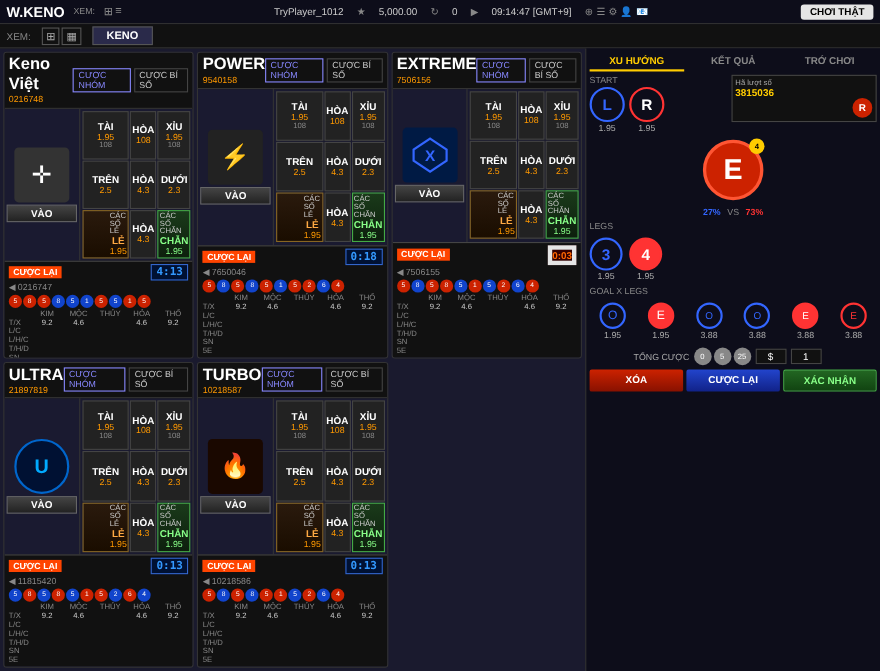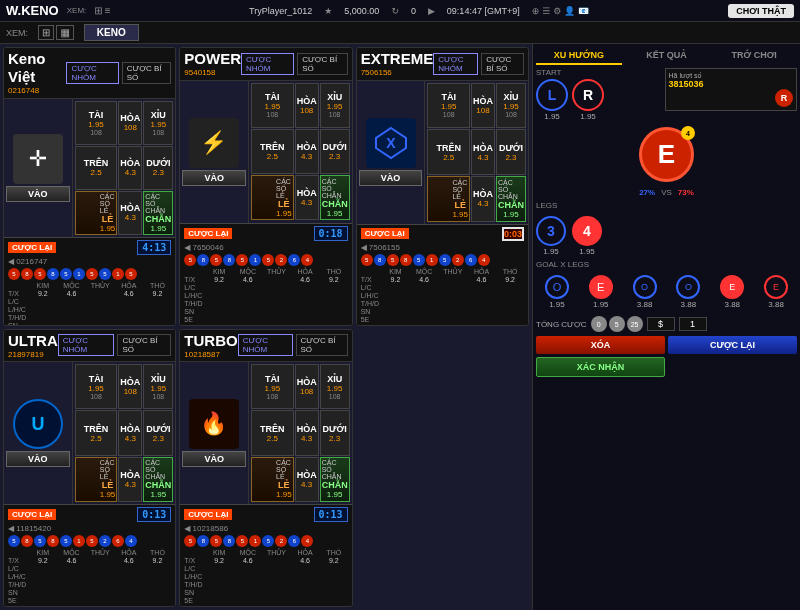--- a/index.html
+++ b/index.html
@@ -280,21 +280,21 @@
       gap: 2px;
     }
     .goal-item {
       display: flex;
       flex-direction: column;
       align-items: center;
       gap: 1px;
     }
     .action-btns {
       display: grid;
-      grid-template-columns: repeat(2, 1fr);
+      grid-template-columns: repeat(3, 1fr);
       gap: 3px;
     }
     .action-btn {
       text-align: center;
       padding: 4px 2px;
       font-size: 9px;
       font-weight: bold;
       cursor: pointer;
       border-radius: 2px;
     }
@@ -314,21 +314,21 @@
       background: #001133;
       border: 1px solid #3366cc;
       color: #3399ff;
       font-size: 10px;
       font-weight: bold;
       padding: 1px 4px;
       font-family: monospace;
     }
     .timer-red {
       background: #330000;
-      border: 2px solid #e5e5e5;
+      border: 4px solid #e5e5e5;
       color: #ff6600;
     }
     .prev-id {
       font-size: 8px;
       color: #888;
       display: flex;
       align-items: center;
       gap: 2px;
     }
   </style>
@@ -1104,21 +1104,21 @@
           <div style="width:24px;height:24px;border-radius:50%;border:2px solid #ff3333;background:#ff3333;display:flex;align-items:center;justify-content:center;font-size:9px;color:#fff;">E</div>
           <div class="odds-label">3.88</div>
         </div>
         <div class="goal-item">
           <div style="width:24px;height:24px;border-radius:50%;border:2px solid #ff3333;display:flex;align-items:center;justify-content:center;font-size:9px;color:#ff3333;">E</div>
           <div class="odds-label">3.88</div>
         </div>
       </div>
 
       <div style="display:flex;align-items:center;gap:4px;margin-top:3px;">
-        <span style="font-size:8px;color:#aaa;">TỔNG CƯỢC</span>
+        <span style="font-size:8px;color:#aaa;margin-left:40px;">TỔNG CƯỢC</span>
         <div style="display:flex;gap:2px;align-items:center;">
           <div style="width:16px;height:16px;border-radius:50%;background:#888;display:flex;align-items:center;justify-content:center;font-size:7px;cursor:pointer;">0</div>
           <div style="width:16px;height:16px;border-radius:50%;background:#888;display:flex;align-items:center;justify-content:center;font-size:7px;cursor:pointer;">5</div>
           <div style="width:16px;height:16px;border-radius:50%;background:#888;display:flex;align-items:center;justify-content:center;font-size:7px;cursor:pointer;">25</div>
         </div>
         <div style="background:#111;border:1px solid #444;color:#fff;font-size:9px;width:28px;text-align:center;padding:1px;">$</div>
         <div style="background:#111;border:1px solid #444;color:#fff;font-size:9px;width:28px;text-align:center;padding:1px;">1</div>
       </div>
 
       <div class="action-btns">

